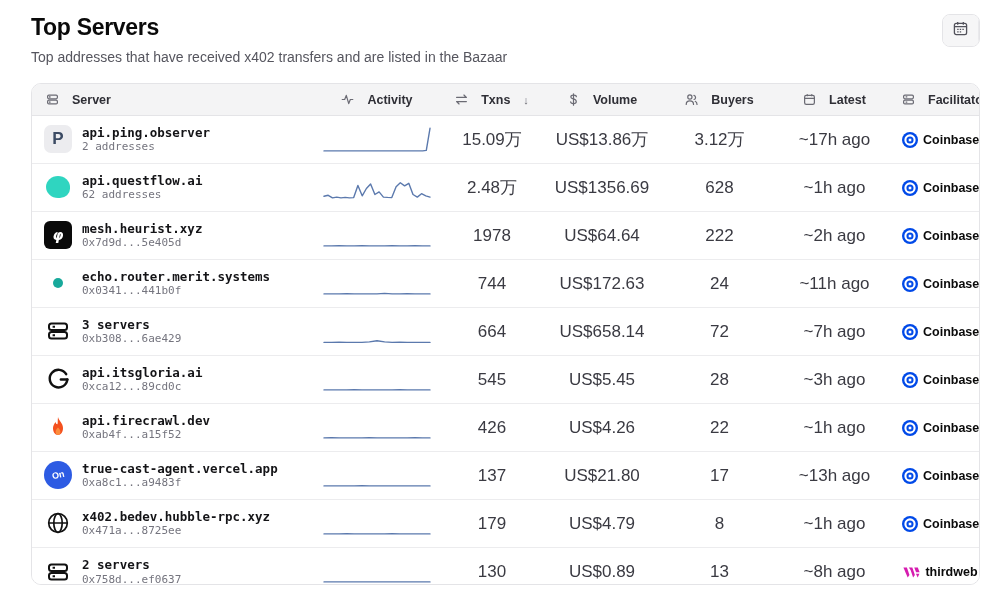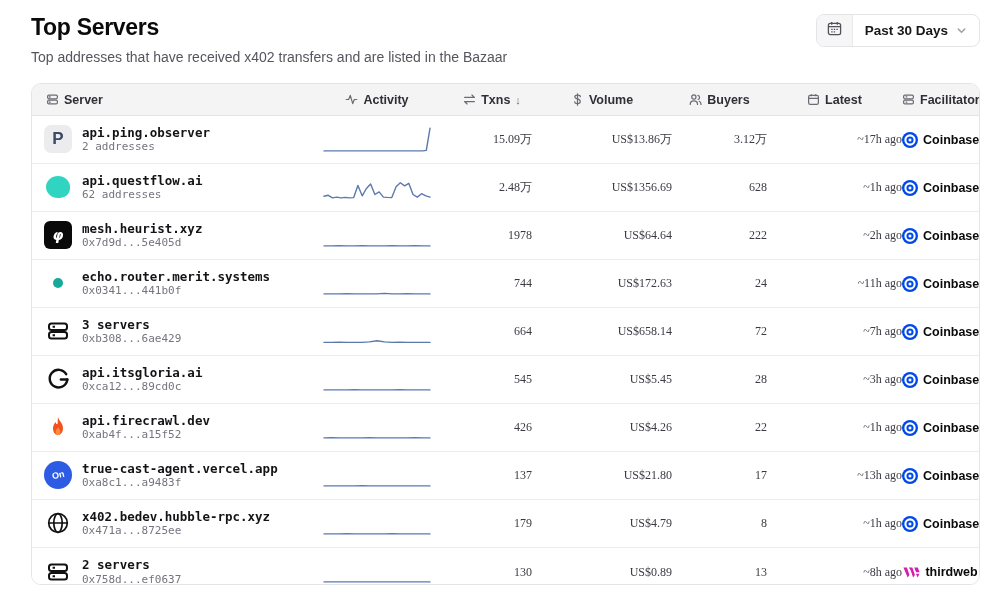--- a/index.html
+++ b/index.html
@@ -16,37 +16,37 @@
   .range-cal { width:36px; display:flex; align-items:center; justify-content:center;
     background:#f6f6f7; border-right:1px solid #e9e9ec; cursor:pointer; }
   .range-main { display:flex; align-items:center; gap:8px; padding:0 12px; cursor:pointer; }
   .range-label { font-size:13.5px; font-weight:600; color:#18181b; }
 
   .table-wrap { margin-top:18px; border:1px solid #e4e4e7; border-radius:10px;
     overflow:hidden; height:502px; background:#fff; }
   .grid-row { display:grid; grid-template-columns:270px 150px 80px 140px 95px 135px 1fr;
     align-items:center; }
   .thead { background:#f4f4f5; height:32px; border-bottom:1px solid #e4e4e7; }
-  .th { display:flex; align-items:center; justify-content:center; gap:5px;
+  .th { display:flex; align-items:center; justify-content:center; gap:13px;
     font-size:12.5px; font-weight:700; color:#2f2f36; cursor:pointer; }
   .th.left { justify-content:flex-start; padding-left:14px; }
   .th .hicon { display:flex; align-items:center; color:#6b6b74; }
   .sort-arrow { color:#6b6b74; font-size:11px; }
 
   .trow { height:48px; border-bottom:1px solid #ececee; background:#fff; cursor:pointer; }
   .trow:last-of-type { border-bottom:none; }
   .server-cell { display:flex; align-items:center; gap:10px; padding-left:12px; }
   .avatar { width:28px; height:28px; border-radius:7px; display:flex; align-items:center;
     justify-content:center; flex:0 0 auto; overflow:hidden; }
   .srv-name { font-family:"DejaVu Sans Mono","Liberation Mono",monospace; font-size:12.5px;
     font-weight:700; color:#141417; line-height:1.25; white-space:nowrap; }
   .srv-sub { font-family:"DejaVu Sans Mono","Liberation Mono",monospace; font-size:11px;
     color:#74747e; line-height:1.3; white-space:nowrap; }
-  .cell { text-align:right; font-family:Liberation Serif, serif;
-    font-size:12px; color:#3a3a42; }
+  .cell { text-align:center; font-family:Liberation Sans, sans-serif;
+    font-size:17px; color:#3a3a42; }
   .spark-cell { display:flex; justify-content:center; align-items:center; }
   .fac-cell { display:flex; justify-content:center; align-items:center; gap:5px; }
   .fac-label { font-size:12.5px; font-weight:700; color:#0a0a0a;text-align:right; }
 </style>
 </head>
 <body>
 
 <div class="page">
   <div class="topbar">
     <div>
@@ -62,28 +62,20 @@
             <line x1="5" y1="1" x2="5" y2="4"></line>
               <line x1="11" y1="1" x2="11" y2="4"></line>
             <line x1="4.5" y1="9" x2="6" y2="9"></line>
               <line x1="7.2" y1="9" x2="8.7" y2="9"></line>
               <line x1="10" y1="9" x2="11.5" y2="9"></line>
             <line x1="4.5" y1="11.5" x2="6" y2="11.5"></line>
               <line x1="7.2" y1="11.5" x2="8.7" y2="11.5"></line>
           </svg>
         </span>
       </div>
-      <div class="range-main">
-        <span class="range-label">Past 30 Days</span>
-        <span>
-          <svg width="11" height="11" viewBox="0 0 12 12" fill="none" stroke="#a1a1aa" stroke-width="1.6" stroke-linecap="round">
-            <path d="M2.5 4.5 L6 8 L9.5 4.5"></path>
-          </svg>
-        </span>
-      </div>
     </div>
   </div>
 
   <div class="table-wrap">
     <div class="grid-row thead" id="thead">
         <div class="th left">
           <span class="hicon">
             <svg width="13" height="13" viewBox="0 0 16 16" fill="none" stroke="#6b6b74" stroke-width="1.5">
               <rect x="2" y="2.5" width="12" height="4.6" rx="1.5"></rect>
               <rect x="2" y="8.9" width="12" height="4.6" rx="1.5"></rect>

